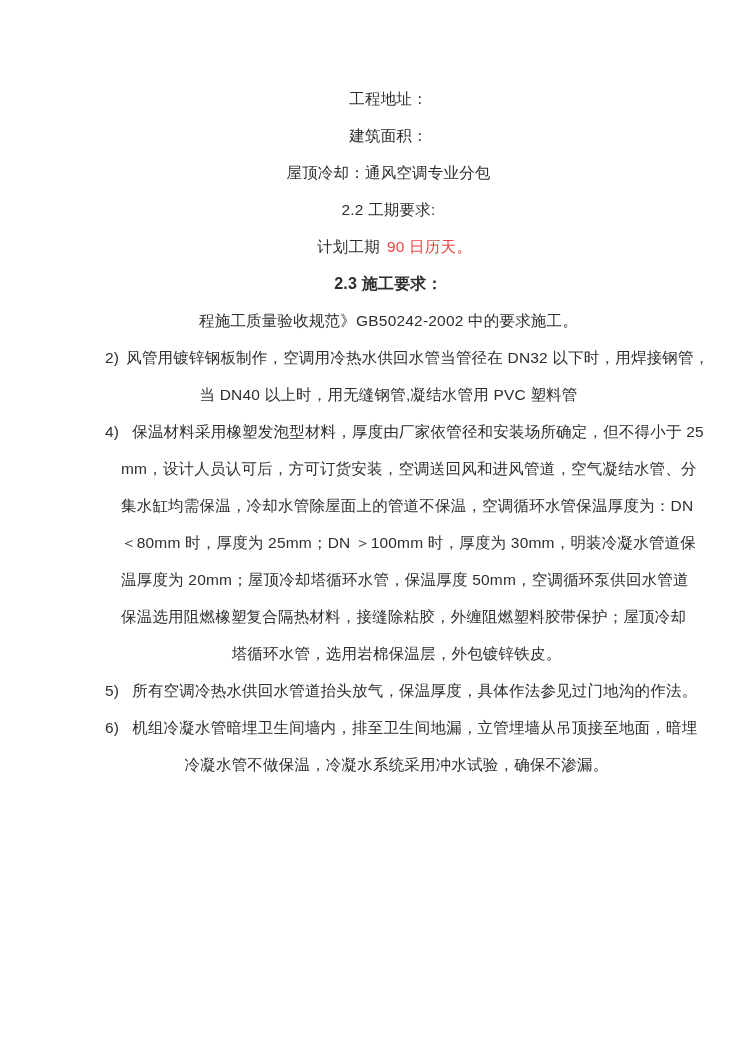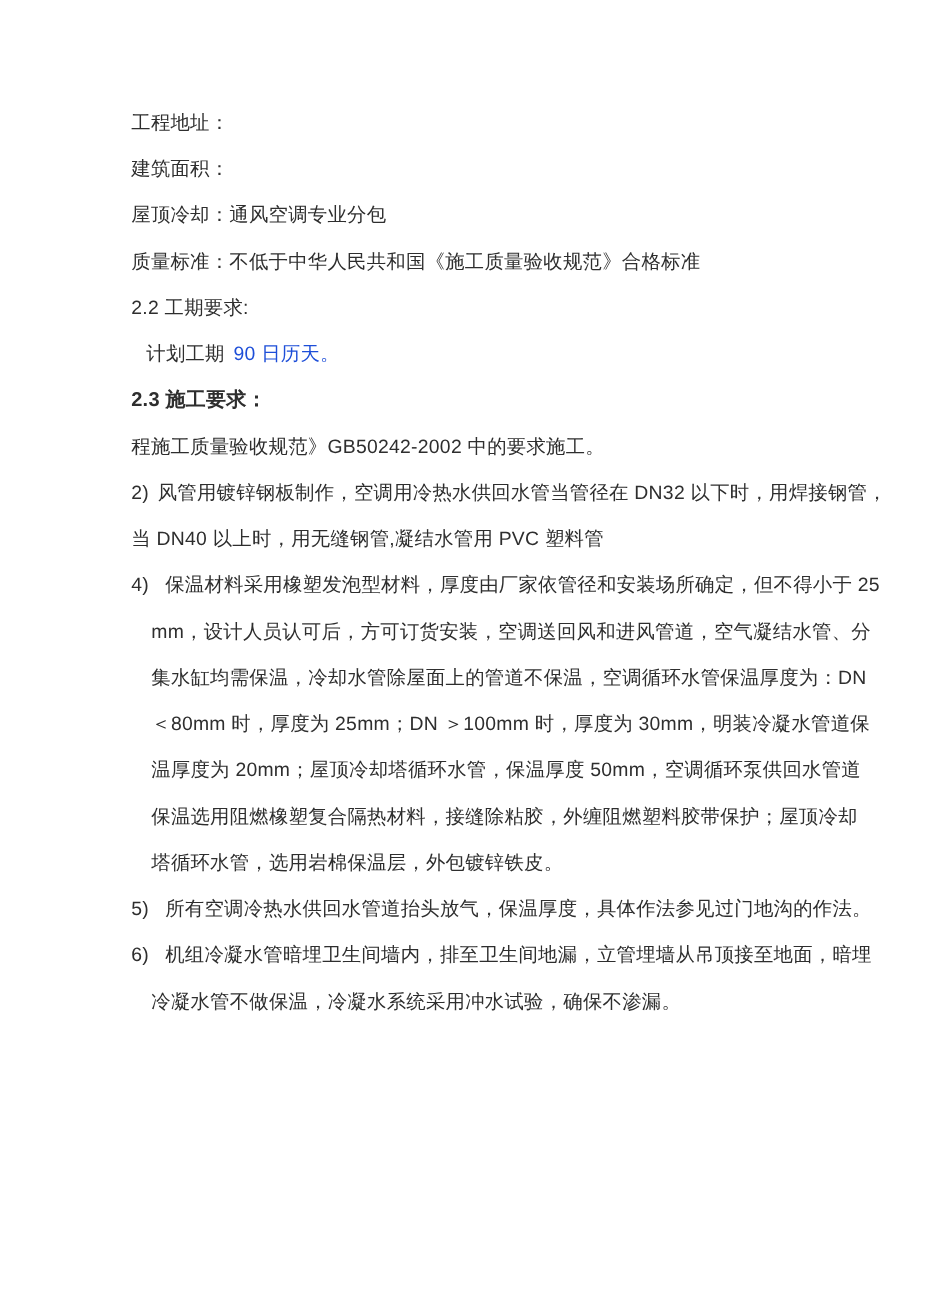--- a/index.html
+++ b/index.html
@@ -21,39 +21,39 @@
     background: #ffffff;
     box-sizing: border-box;
     padding: 80px 72px 0 105px;
   }
   .line {
     height: 37px;
     line-height: 37px;
     font-size: 15.5px;
     white-space: nowrap;
     letter-spacing: 0.2px;
+    text-align: center;
   }
   .indent-sm { padding-left: 12px; }
   .cont-indent { padding-left: 16px; }
   .heading-plain { font-size: 15.5px; }
   .heading-bold { font-weight: bold; font-size: 16px; }
   .num { display: inline-block; }
   .gap-sm { margin-right: 7px; }
   .gap-lg { margin-right: 13px; }
-  .blue { color: #1d4ed8; margin-left: 7px; }
+  .blue { color: #ef4444; margin-left: 7px; }
 </style>
 </head>
 <body>
 
 <div class="page">
 
   <div class="line">工程地址：</div>
   <div class="line">建筑面积：</div>
   <div class="line">屋顶冷却：通风空调专业分包</div>
-  <div class="line">质量标准：不低于中华人民共和国《施工质量验收规范》合格标准</div>
 
   <div class="line heading-plain">2.2 工期要求:</div>
   <div class="line indent-sm">
     <span>计划工期</span><span class="blue">90 日历天。</span>
   </div>
 
   <div class="line heading-bold">2.3 施工要求：</div>
 
   <div>
     <div class="line">程施工质量验收规范》GB50242-2002 中的要求施工。</div>

